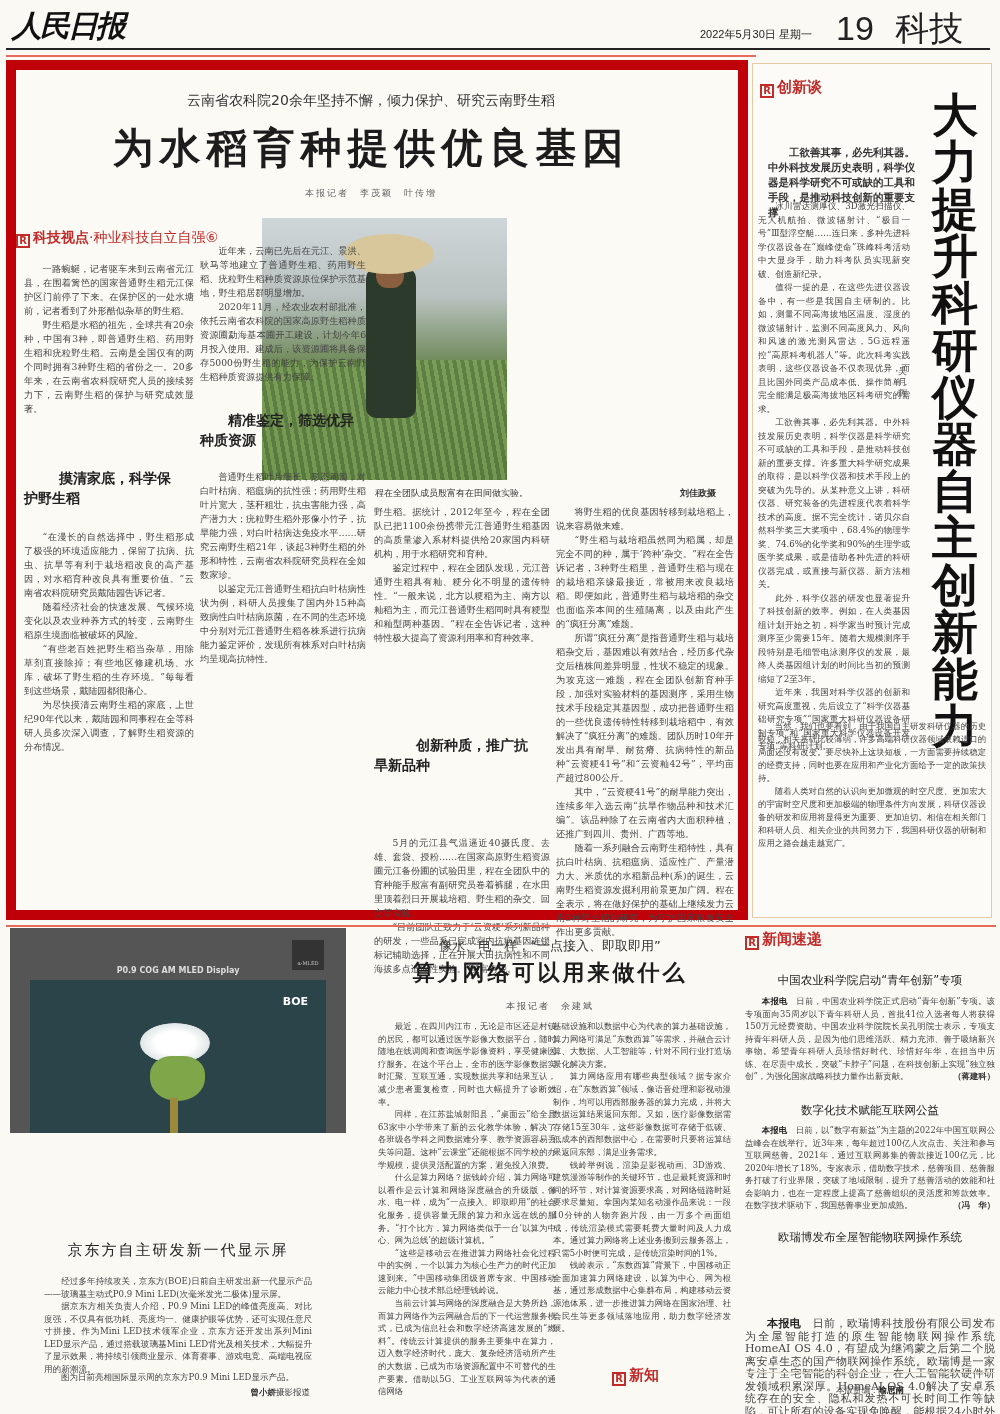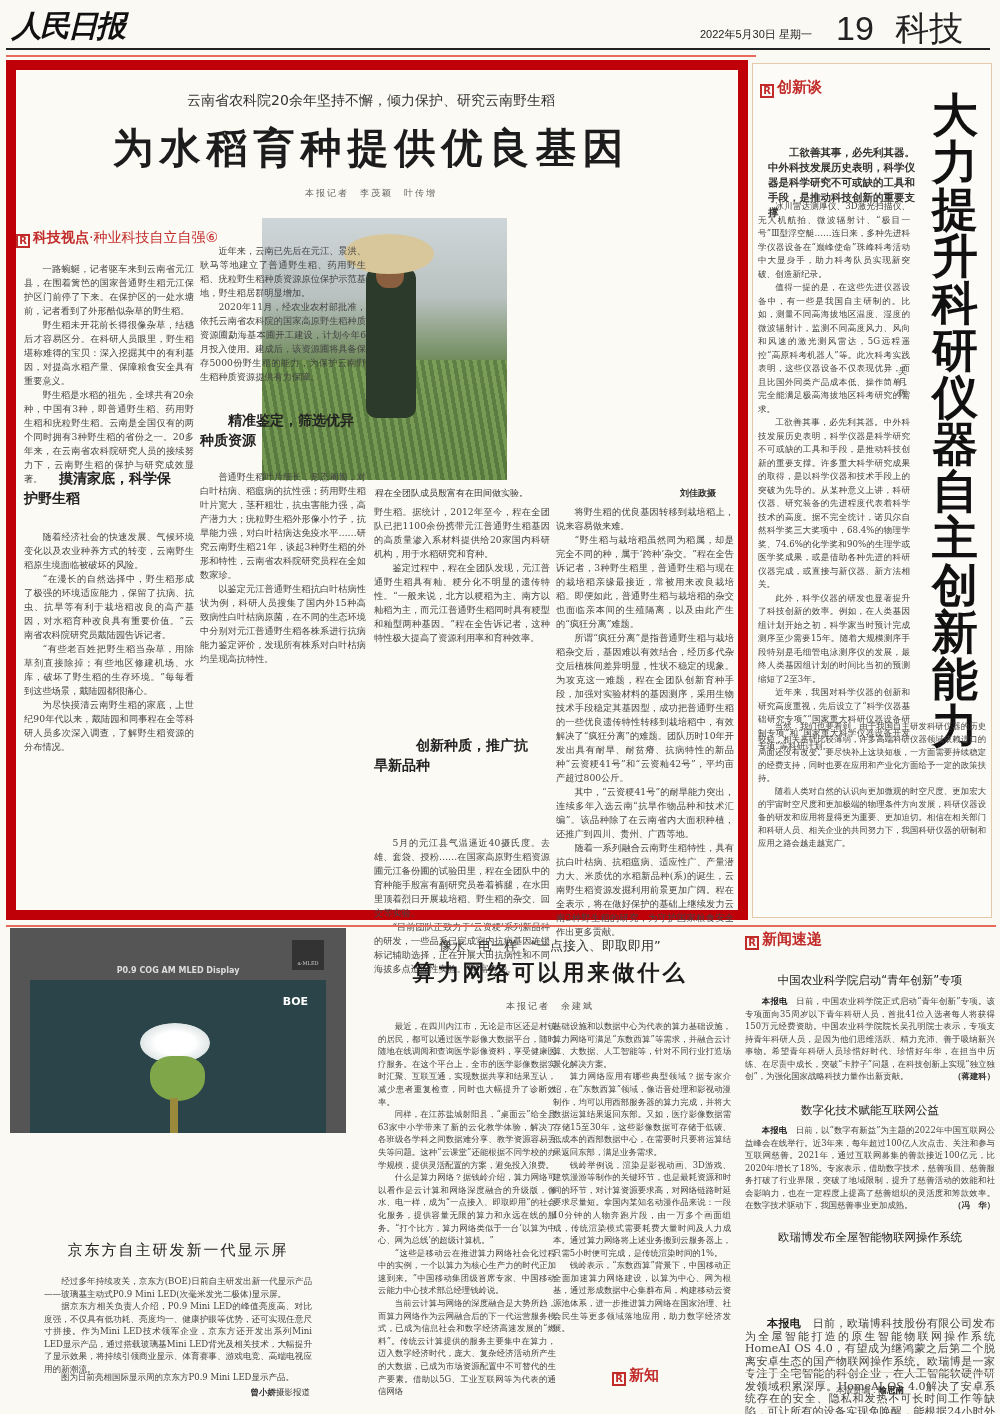--- a/index.html
+++ b/index.html
@@ -91,27 +91,26 @@
   <div class="plants"></div>
   <div class="body"></div>
   <div class="face"></div>
   <div class="hat"></div>
 </div>
 <div class="abs caption">程在全团队成员殷富有在田间做实验。</div>
 <div class="abs credit">刘佳政摄</div>
 
 <div class="abs col" style="left:24px;top:262px;width:170px;">
   <p>一路蜿蜒，记者驱车来到云南省元江县，在围着篱笆的国家普通野生稻元江保护区门前停了下来。在保护区的一处水塘前，记者看到了外形酷似杂草的野生稻。</p>
-  <p>野生稻未开花前长得很像杂草，结穗后才容易区分。在科研人员眼里，野生稻堪称难得的宝贝：深入挖掘其中的有利基因，对提高水稻产量、保障粮食安全具有重要意义。</p>
   <p>野生稻是水稻的祖先，全球共有20余种，中国有3种，即普通野生稻、药用野生稻和疣粒野生稻。云南是全国仅有的两个同时拥有3种野生稻的省份之一。20多年来，在云南省农科院研究人员的接续努力下，云南野生稻的保护与研究成效显著。</p>
 </div>
 <div class="abs subhead" style="left:24px;top:468px;width:160px;text-indent:2.5em;">摸清家底，科学保护野生稻</div>
 <div class="abs col" style="left:24px;top:530px;width:170px;">
+  <p>“在漫长的自然选择中，野生稻形成了极强的环境适应能力，保留了抗病、抗虫、抗旱等有利于栽培稻改良的高产基因，对水稻育种改良具有重要价值。”云南省农科院研究员戴陆园告诉记者。</p>
   <p>随着经济社会的快速发展、气候环境变化以及农业种养方式的转变，云南野生稻原生境面临被破坏的风险。</p>
-  <p>“在漫长的自然选择中，野生稻形成了极强的环境适应能力，保留了抗病、抗虫、抗旱等有利于栽培稻改良的高产基因，对水稻育种改良具有重要价值。”云南省农科院研究员戴陆园告诉记者。</p>
   <p>“有些老百姓把野生稻当杂草，用除草剂直接除掉；有些地区修建机场、水库，破坏了野生稻的生存环境。”每每看到这些场景，戴陆园都很痛心。</p>
   <p>为尽快摸清云南野生稻的家底，上世纪90年代以来，戴陆园和同事程在全等科研人员多次深入调查，了解野生稻资源的分布情况。</p>
 </div>
 
 <div class="abs col" style="left:200px;top:244px;width:166px;">
   <p>近年来，云南已先后在元江、景洪、耿马等地建立了普通野生稻、药用野生稻、疣粒野生稻种质资源原位保护示范基地，野生稻居群明显增加。</p>
   <p>2020年11月，经农业农村部批准，依托云南省农科院的国家高原野生稻种质资源圃勐海基本圃开工建设，计划今年6月投入使用。建成后，该资源圃将具备保存5000份野生稻的能力，为保护云南野生稻种质资源提供有力保障。</p>
 </div>
 <div class="abs subhead" style="left:200px;top:410px;width:160px;text-indent:2em;">精准鉴定，筛选优异种质资源</div>
 <div class="abs col" style="left:200px;top:470px;width:166px;">

